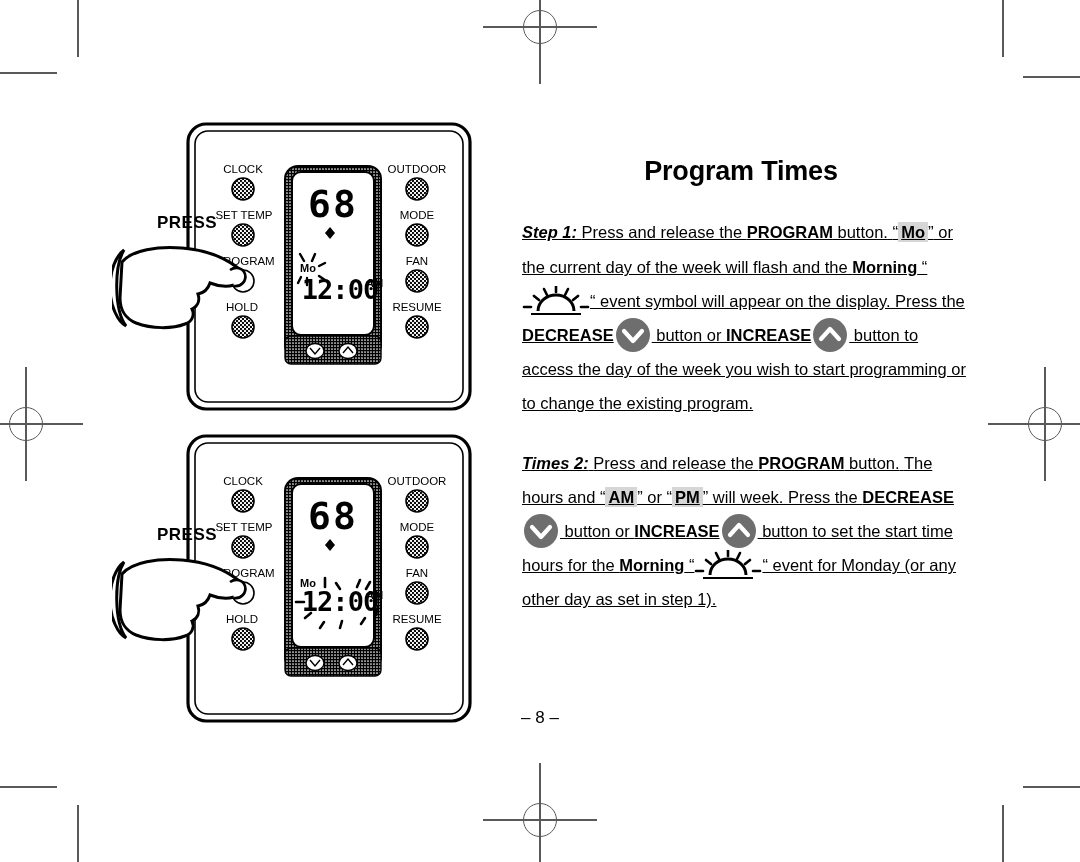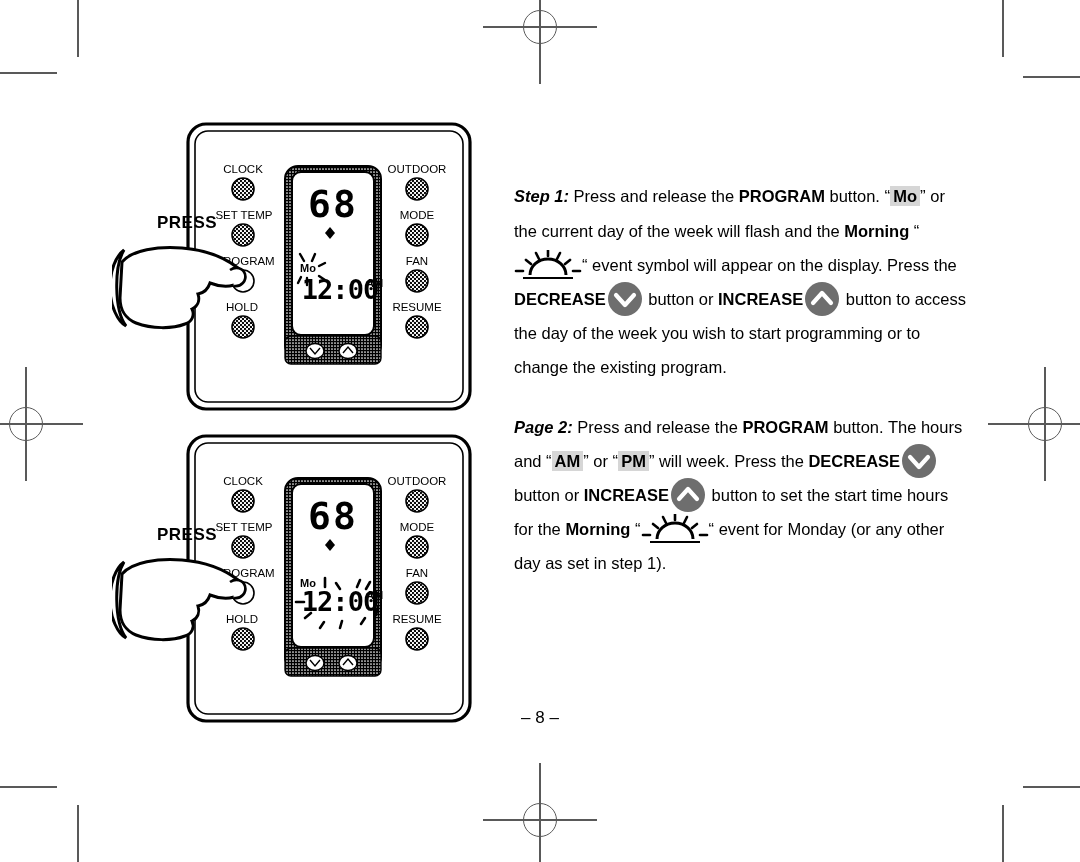--- a/index.html
+++ b/index.html
@@ -48,22 +48,23 @@
     text-align: center;
     font-size: 27px;
     font-weight: bold;
     line-height: 1.36;
     letter-spacing: -0.2px;
     margin: 0 0 26px 0;
   }
   .para {
     font-size: 16.5px;
     line-height: 34px;
-    margin: 0 0 16px 4px;
+    margin: 0 0 16px 12px;
     text-align: left;
+    text-decoration: underline;
   }
   .para.p2 { margin-top: 26px; }
   b { font-weight: bold; }
   .steplabel { font-weight: bold; font-style: italic; }
   .hl {
     background: #d6d6d6;
     font-weight: bold;
     padding: 1px 3px;
   }
   .qt { font-size: 17px; }
@@ -312,20 +313,21 @@
       <path d="M118 150 C 124 146, 131 148, 133 154 C 135 161, 129 167, 122 166" fill="#ffffff" stroke="#000" stroke-width="2.6"></path>
 
       <text x="45" y="108" font-family="Liberation Sans, sans-serif" font-size="17" font-weight="bold" letter-spacing="0.5" fill="#000">PRESS</text>
     </svg>
   </div>
 
   <div class="rightcol">
 
     <h1 class="doc-title">
       <br>
+      <span>Program Times</span>
     </h1>
 
     <p class="para">
       <span class="steplabel">Step 1:</span>
       <span>Press and release the </span><b>PROGRAM</b><span> button.</span>
       <span class="qt">“</span><span class="hl">Mo</span><span class="qt">”</span><span> or the current day of the week will flash and the </span><b>Morning</b><span> “</span><span class="sun">
         <svg width="68" height="30" viewBox="0 0 68 30" xmlns="http://www.w3.org/2000/svg">
           <path d="M16 25 A 18 16 0 0 1 52 25" fill="none" stroke="#000" stroke-width="3"></path>
           <line x1="9" y1="28" x2="59" y2="28" stroke="#000" stroke-width="2.2"></line>
           <g stroke="#000" stroke-width="2.6" stroke-linecap="round">
@@ -343,21 +345,21 @@
           <path d="M8 13 L17 23 L26 13" fill="none" stroke="#ffffff" stroke-width="4.2" stroke-linecap="round" stroke-linejoin="round"></path>
         </svg>
       </span><span> button or </span><b>INCREASE</b><span class="rbtn">
         <svg width="34" height="34" viewBox="0 0 34 34" xmlns="http://www.w3.org/2000/svg">
           <path d="M8 21 L17 11 L26 21" fill="none" stroke="#ffffff" stroke-width="4.2" stroke-linecap="round" stroke-linejoin="round"></path>
         </svg>
       </span><span> button to access the day of the week you wish to start programming or to change the existing program.</span>
     </p>
 
     <p class="para p2">
-      <span class="steplabel">Page 2:</span>
+      <span class="steplabel">Times 2:</span>
       <span>Press and release the </span><b>PROGRAM</b><span> button.</span>
       <span>The hours and “</span><span class="hl">AM</span><span>” or “</span><span class="hl">PM</span><span>” will week. Press the </span><b>DECREASE</b><span class="rbtn">
         <svg width="34" height="34" viewBox="0 0 34 34" xmlns="http://www.w3.org/2000/svg">
           <path d="M8 13 L17 23 L26 13" fill="none" stroke="#ffffff" stroke-width="4.2" stroke-linecap="round" stroke-linejoin="round"></path>
         </svg>
       </span><span> button or </span><b>INCREASE</b><span class="rbtn">
         <svg width="34" height="34" viewBox="0 0 34 34" xmlns="http://www.w3.org/2000/svg">
           <path d="M8 21 L17 11 L26 21" fill="none" stroke="#ffffff" stroke-width="4.2" stroke-linecap="round" stroke-linejoin="round"></path>
         </svg>
       </span><span> button to set the start time hours for the </span><b>Morning</b><span> “</span><span class="sun">

